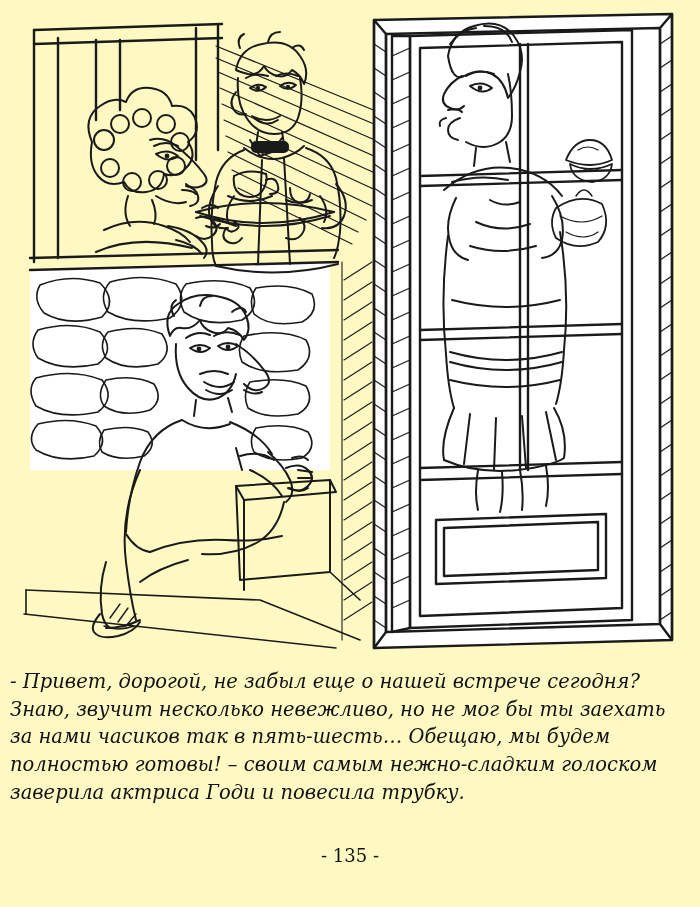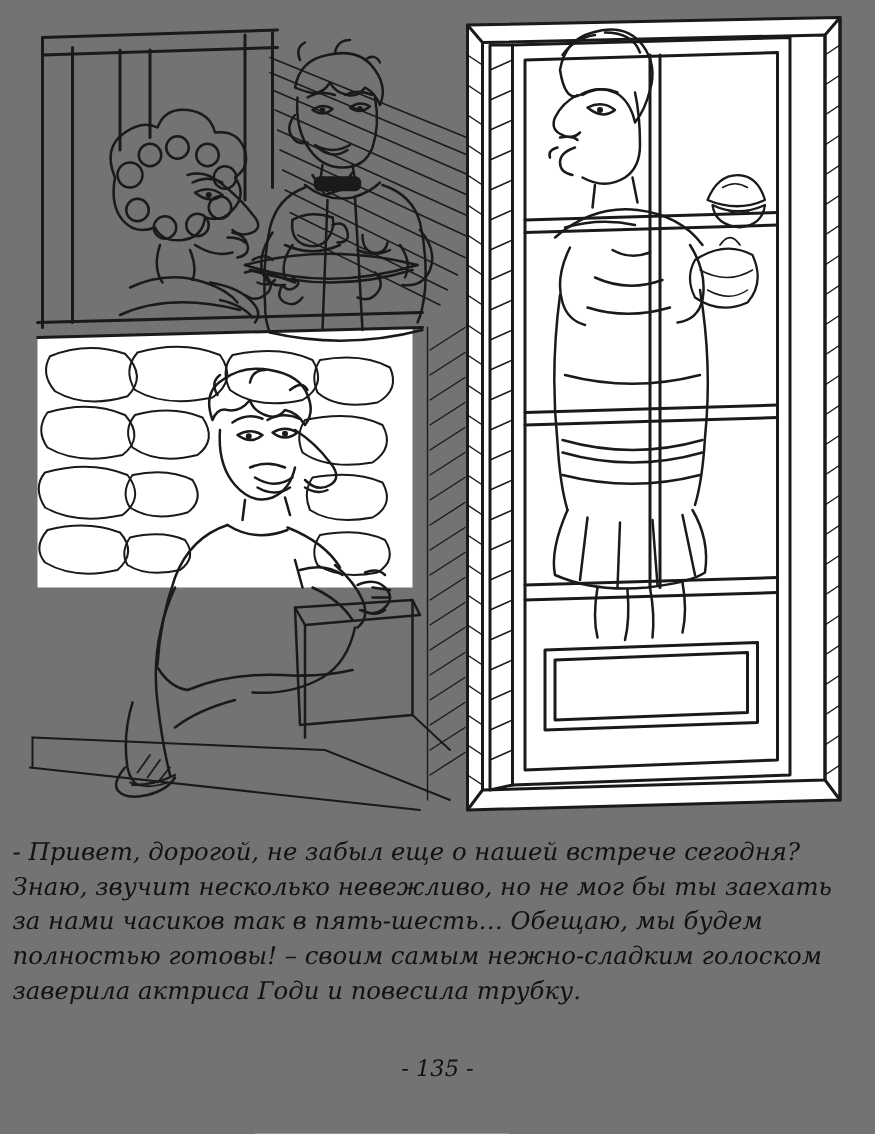--- a/index.html
+++ b/index.html
@@ -12,21 +12,21 @@
     height: 907px;
     position: relative;
     font-family: "Liberation Serif", serif;
     color: #000000;
     overflow: hidden;
   }
   .page {
     width: 700px;
     height: 907px;
     position: relative;
-    background: #737373;
+    background: #fef9c3;
     box-sizing: border-box;
   }
   .illustration {
     position: absolute;
     left: 0;
     top: 0;
     width: 700px;
     height: 660px;
   }
   .illustration svg {
@@ -49,21 +49,20 @@
   .caption p {
     margin: 0;
   }
   .page-number {
     position: absolute;
     left: 0;
     top: 845px;
     width: 700px;
     text-align: center;
     font-family: "DejaVu Serif", serif;
-    font-style: italic;
     font-size: 18px;
     color: #111111;
   }
 </style>
 </head>
 <body>
 
 <div class="page">
 
   <div class="illustration">

